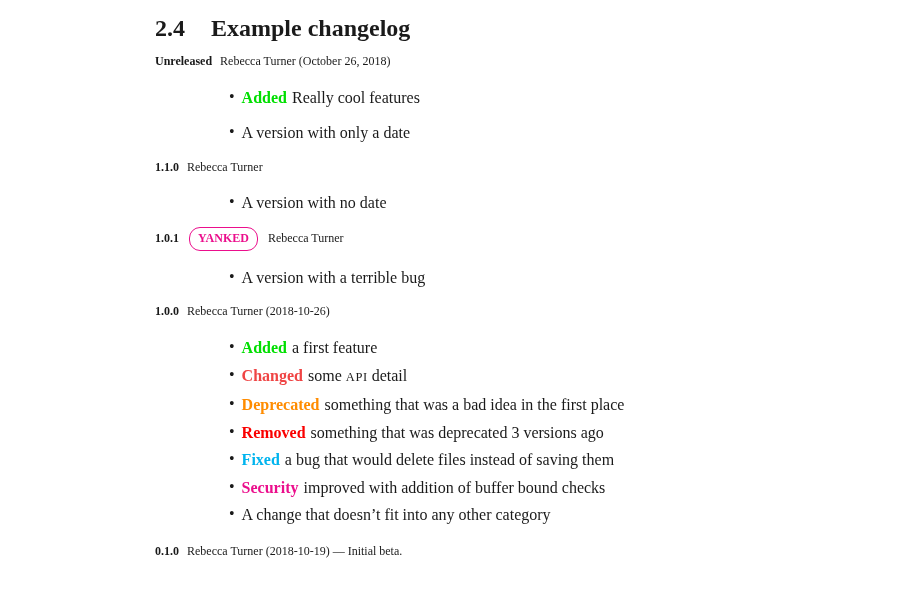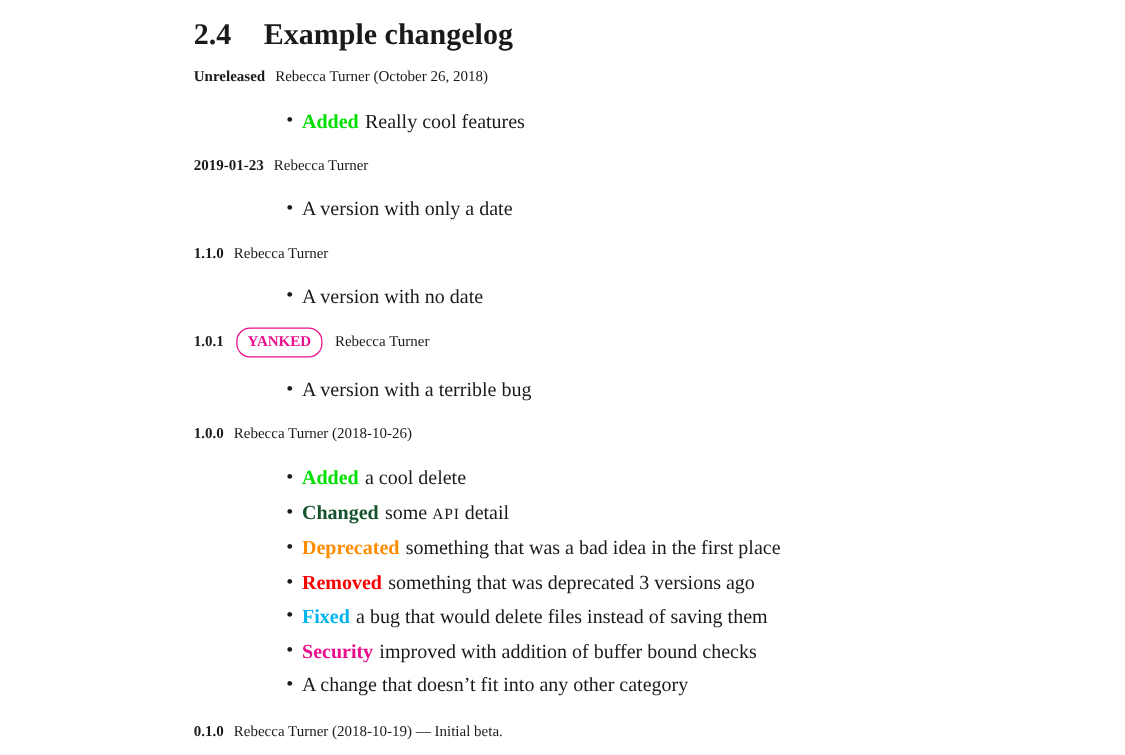--- a/index.html
+++ b/index.html
@@ -50,23 +50,20 @@
 
   <h2 class="section-title"><span class="sec-num">2.4</span><span>Example changelog</span></h2>
 
   <div class="row m13">
     <span class="version">Unreleased</span><span>Rebecca Turner (October 26, 2018)</span>
   </div>
   <div class="bullet-row m17">
     <span class="bullet">•</span><span class="kw" style="color: rgb(0, 223, 0); border-color: rgb(0, 223, 0);">Added</span><span>Really cool features</span>
   </div>
 
-  <div class="row m16">
-    <span class="version">2019-01-23</span><span>Rebecca Turner</span>
-  </div>
   <div class="bullet-row m16">
     <span class="bullet">•</span><span>A version with only a date</span>
   </div>
 
   <div class="row m16">
     <span class="version">1.1.0</span><span>Rebecca Turner</span>
   </div>
   <div class="bullet-row m16">
     <span class="bullet">•</span><span>A version with no date</span>
   </div>
@@ -75,24 +72,24 @@
     <span class="version">1.0.1</span><span class="yanked-box" style="color: rgb(235, 14, 140); border-color: rgb(235, 14, 140); border-radius: 11px;">YANKED</span><span>Rebecca Turner</span>
   </div>
   <div class="bullet-row m17">
     <span class="bullet">•</span><span>A version with a terrible bug</span>
   </div>
 
   <div class="row m15">
     <span class="version">1.0.0</span><span>Rebecca Turner (2018-10-26)</span>
   </div>
   <div class="bullet-row m17">
-    <span class="bullet">•</span><span class="kw" style="color: rgb(0, 223, 0); border-color: rgb(0, 223, 0);">Added</span><span>a cool delete</span>
+    <span class="bullet">•</span><span class="kw" style="color: rgb(0, 223, 0); border-color: rgb(0, 223, 0);">Added</span><span>a first feature</span>
   </div>
   <div class="bullet-row m8">
-    <span class="bullet">•</span><span class="kw" style="color: #14532d; border-color: rgb(0, 0, 245); margin-top: 44px;">Changed</span><span class="t1">some</span><span class="sc">API</span><span>detail</span>
+    <span class="bullet">•</span><span class="kw" style="color: #ef4444; border-color: rgb(0, 0, 245); margin-top: 44px;">Changed</span><span class="t1">some</span><span class="sc">API</span><span>detail</span>
   </div>
   <div class="bullet-row m8">
     <span class="bullet">•</span><span class="kw" style="color: rgb(255, 140, 0); border-color: rgb(255, 140, 0);">Deprecated</span><span>something that was a bad idea in the first place</span>
   </div>
   <div class="bullet-row m8">
     <span class="bullet">•</span><span class="kw" style="color: rgb(250, 0, 0); border-color: rgb(250, 0, 0);">Removed</span><span>something that was deprecated 3 versions ago</span>
   </div>
   <div class="bullet-row m8">
     <span class="bullet">•</span><span class="kw" style="color: rgb(0, 180, 238); border-color: rgb(0, 180, 238);">Fixed</span><span>a bug that would delete files instead of saving them</span>
   </div>

